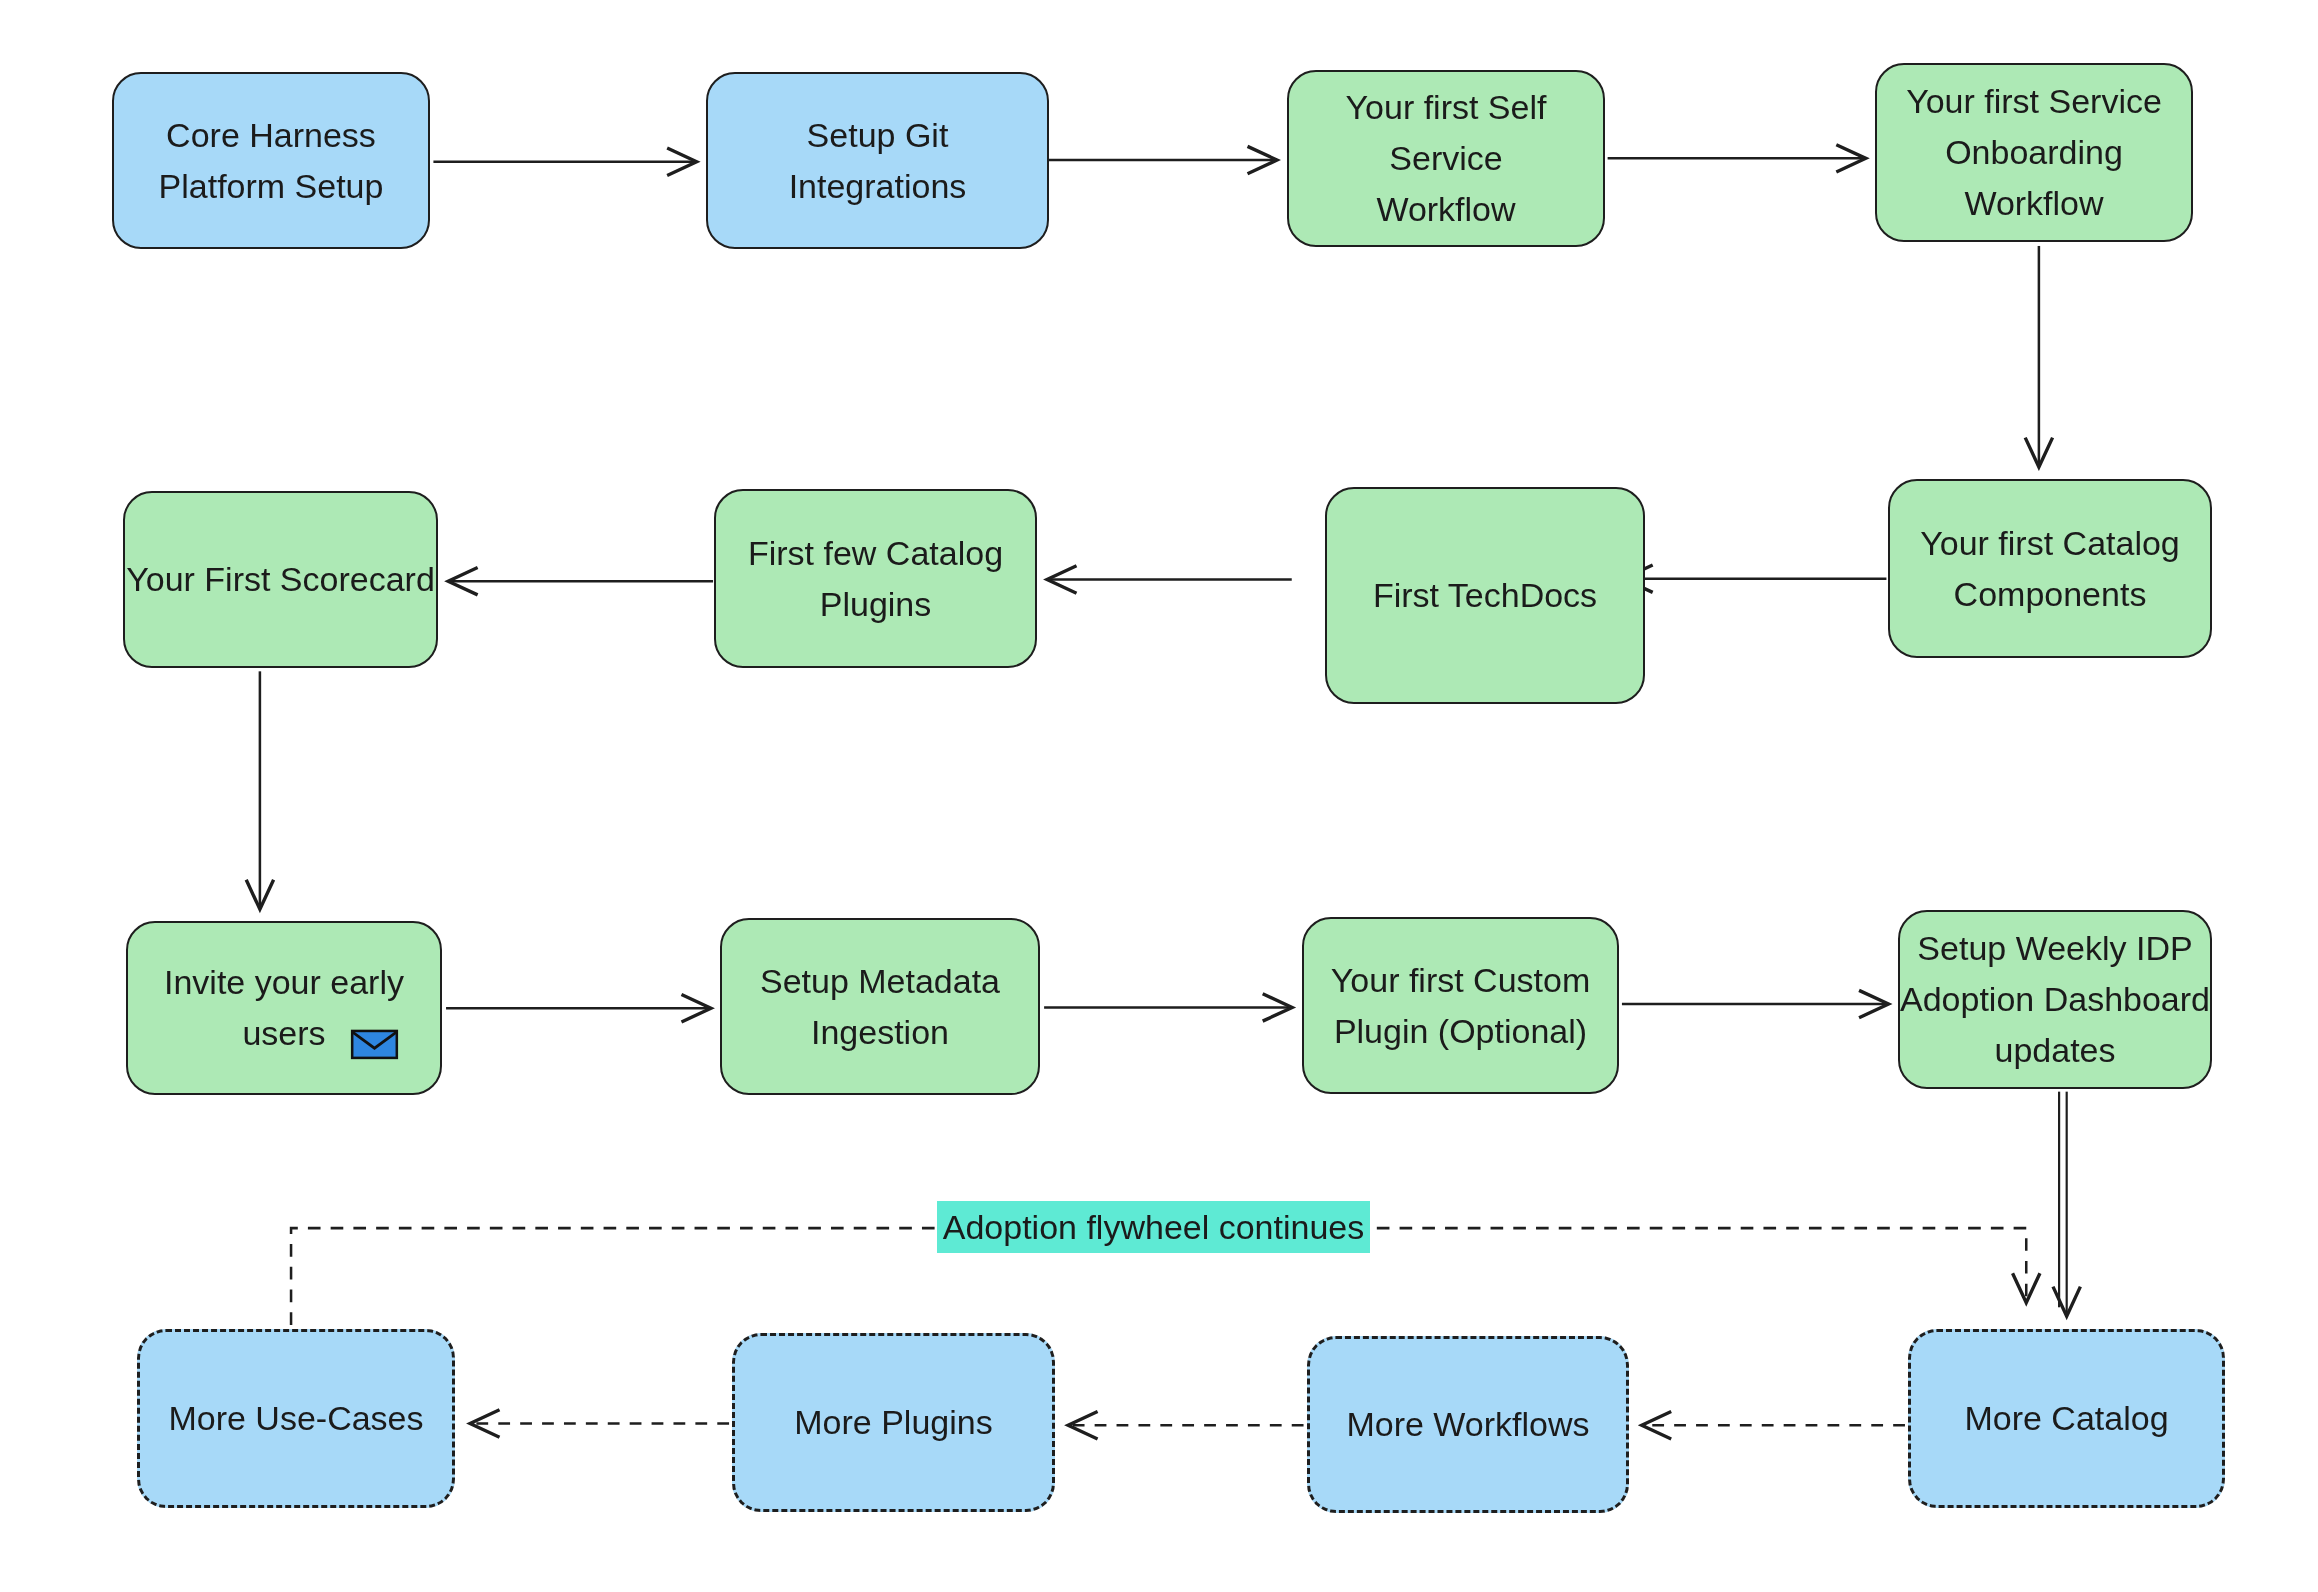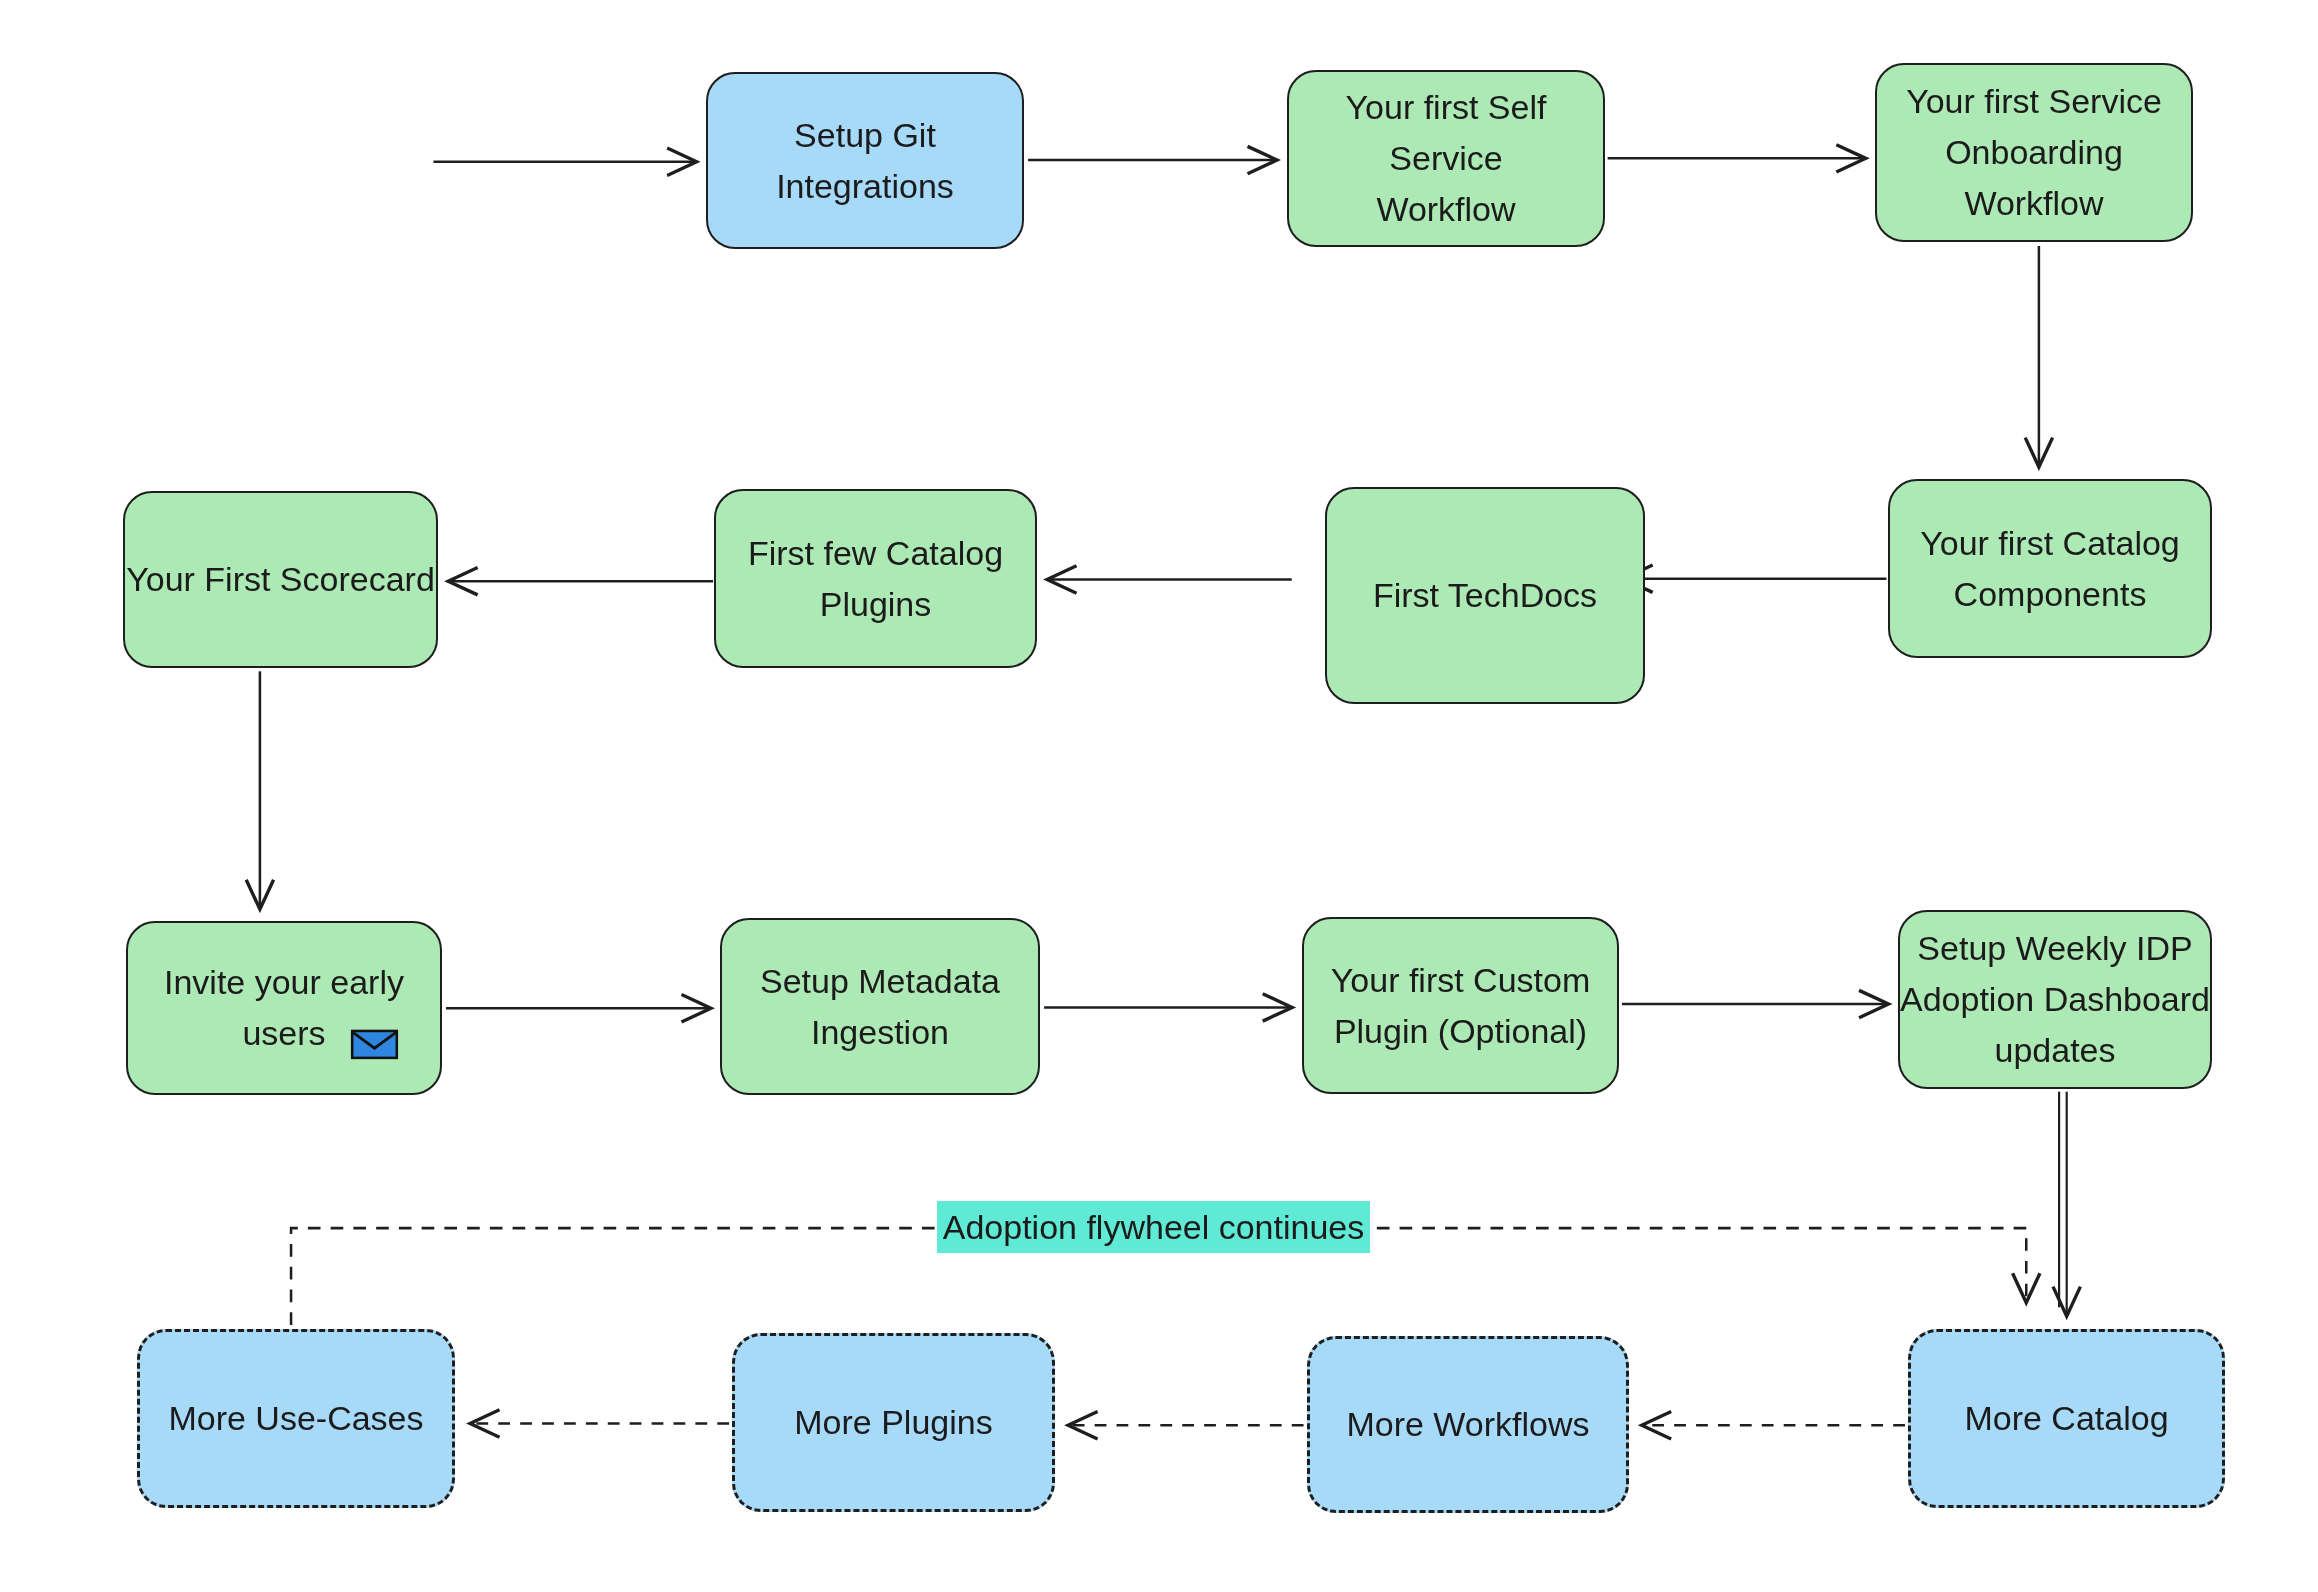--- a/index.html
+++ b/index.html
@@ -106,22 +106,26 @@
       </g>
     <g>
         <line x1="865" y1="1690" x2="560" y2="1690" stroke="#1e1e1e" stroke-width="3" stroke-dasharray="14 12" marker-end="url(#vhead)"></line>
       </g>
 
     <g>
       <path d="M345,1573 L345,1458 L2405,1458 L2405,1544" fill="none" stroke="#1e1e1e" stroke-width="3" stroke-dasharray="15 12" marker-end="url(#vhead)"></path>
     </g>
   </svg>
 
-
-  <div class="node blue" style="left:706px;  top:72px;   width:318px; height:177px;">
+  <div class="node blue" style="left:112px;  top:72px;   width:318px; height:177px;">
+    <span class="label">Core Harness
+Platform Setup</span>
+  </div>
+
+  <div class="node blue" style="left:706px;  top:72px;   width:343px; height:177px;">
     <span class="label">Setup Git
 Integrations</span>
   </div>
 
   <div class="node green" style="left:1287px; top:70px;   width:318px; height:177px;">
     <span class="label">Your first Self Service
 Workflow</span>
   </div>
 
   <div class="node green" style="left:1875px; top:63px;   width:318px; height:179px;">

